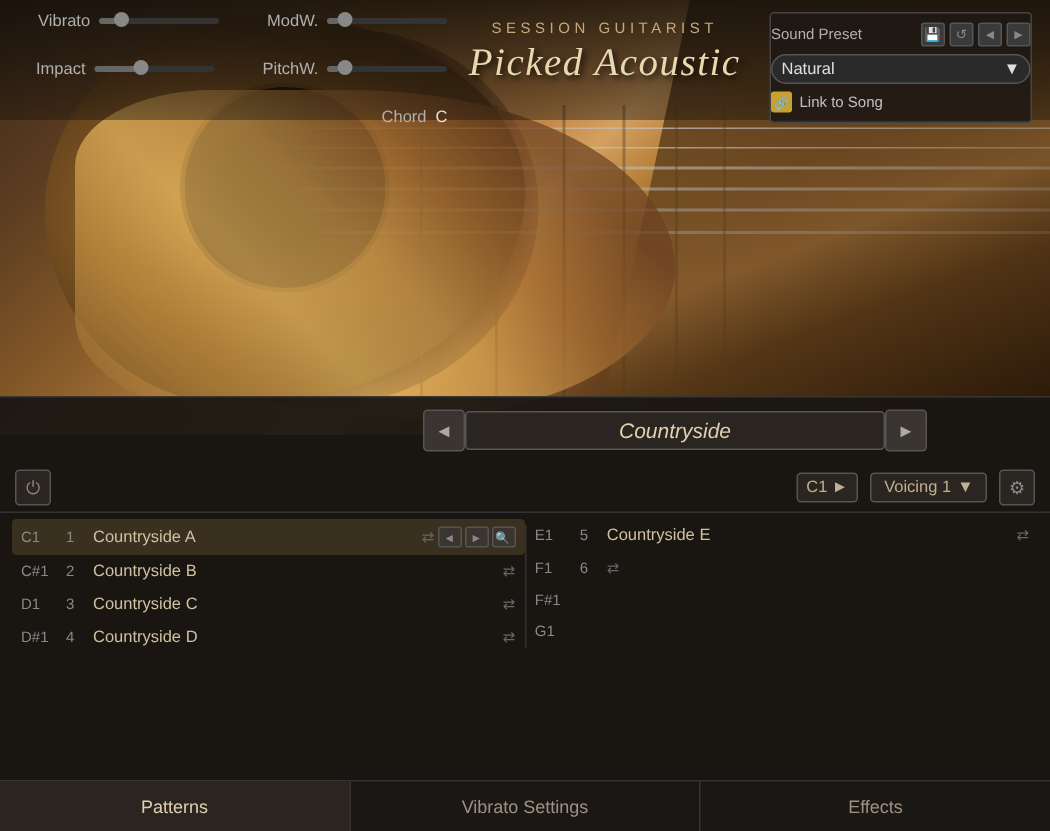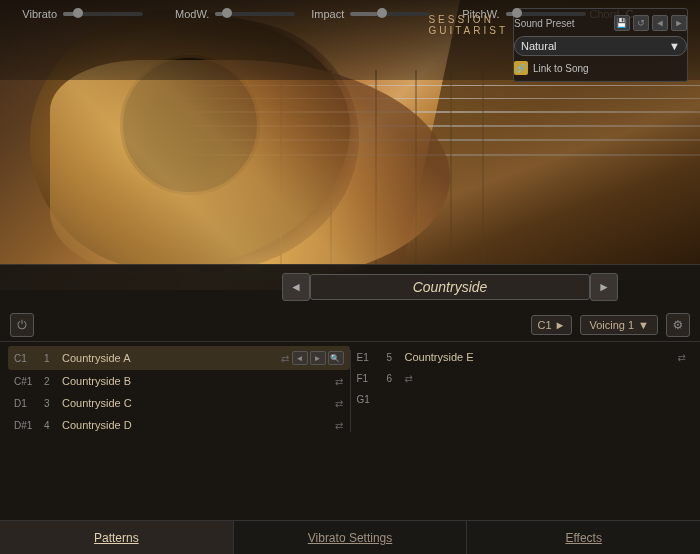--- a/index.html
+++ b/index.html
@@ -67,23 +67,24 @@
       top: 0; left: 0; right: 0;
       height: 80px;
       display: flex;
       align-items: flex-start;
       padding: 8px 12px;
       background: linear-gradient(180deg, rgba(20,15,10,0.85) 0%, rgba(20,15,10,0.4) 100%);
     }
 
     .left-controls {
       display: flex;
-      flex-direction: row;
-      gap: 4px;
+      flex-direction: column;
+      gap: 20px;
       min-width: 200px;
+      align-items: flex-end;
     }
 
     .control-row {
       display: flex;
       align-items: center;
       gap: 6px;
     }
 
     .control-label {
       color: #b0b0b0;
@@ -430,21 +431,20 @@
 
     .tab-btn {
       flex: 1;
       display: flex;
       align-items: center;
       justify-content: center;
       color: #a09080;
       font-size: 12px;
       cursor: pointer;
       border-right: 1px solid #333;
-      text-decoration: underline;
     }
 
     .tab-btn:last-child { border-right: none; }
 
     .tab-btn.active {
       background: #2a2520;
       color: #e0d0b0;
     }
 
     
@@ -532,20 +532,21 @@
       </div>
     </div>
     <div class="chord-row">
       <span class="chord-label">Chord</span>
       <span class="chord-value">C</span>
     </div>
   </div>
 
   <div class="center-title">
     <span class="session-guitarist-text">SESSION GUITARIST</span>
+    <span class="picked-acoustic-text">Picked Acoustic</span>
   </div>
 
   <div class="right-controls">
     <div class="sound-preset-panel">
       <div class="sound-preset-header">
         <span class="sound-preset-label">Sound Preset</span>
         <div class="preset-icons">
           <div class="preset-icon-btn">💾</div>
           <div class="preset-icon-btn">↺</div>
           <div class="preset-icon-btn">◄</div>
@@ -647,20 +648,25 @@
           </div>
         </div>
         <div class="chord-item">
           <span class="chord-key">F1</span>
           <span class="chord-num">6</span>
           <div class="chord-actions">
             <span class="chord-edit-icon">⇄</span>
           </div>
         </div>
         <div class="chord-item">
+          <span class="chord-key">F#1</span>
+          <span class="chord-num"></span>
+          <span class="chord-name"></span>
+        </div>
+        <div class="chord-item">
           <span class="chord-key">G1</span>
           <span class="chord-num"></span>
           <span class="chord-name"></span>
         </div>
       </div>
     </div>
 
   </div>
 
   <div class="bottom-tabs">

